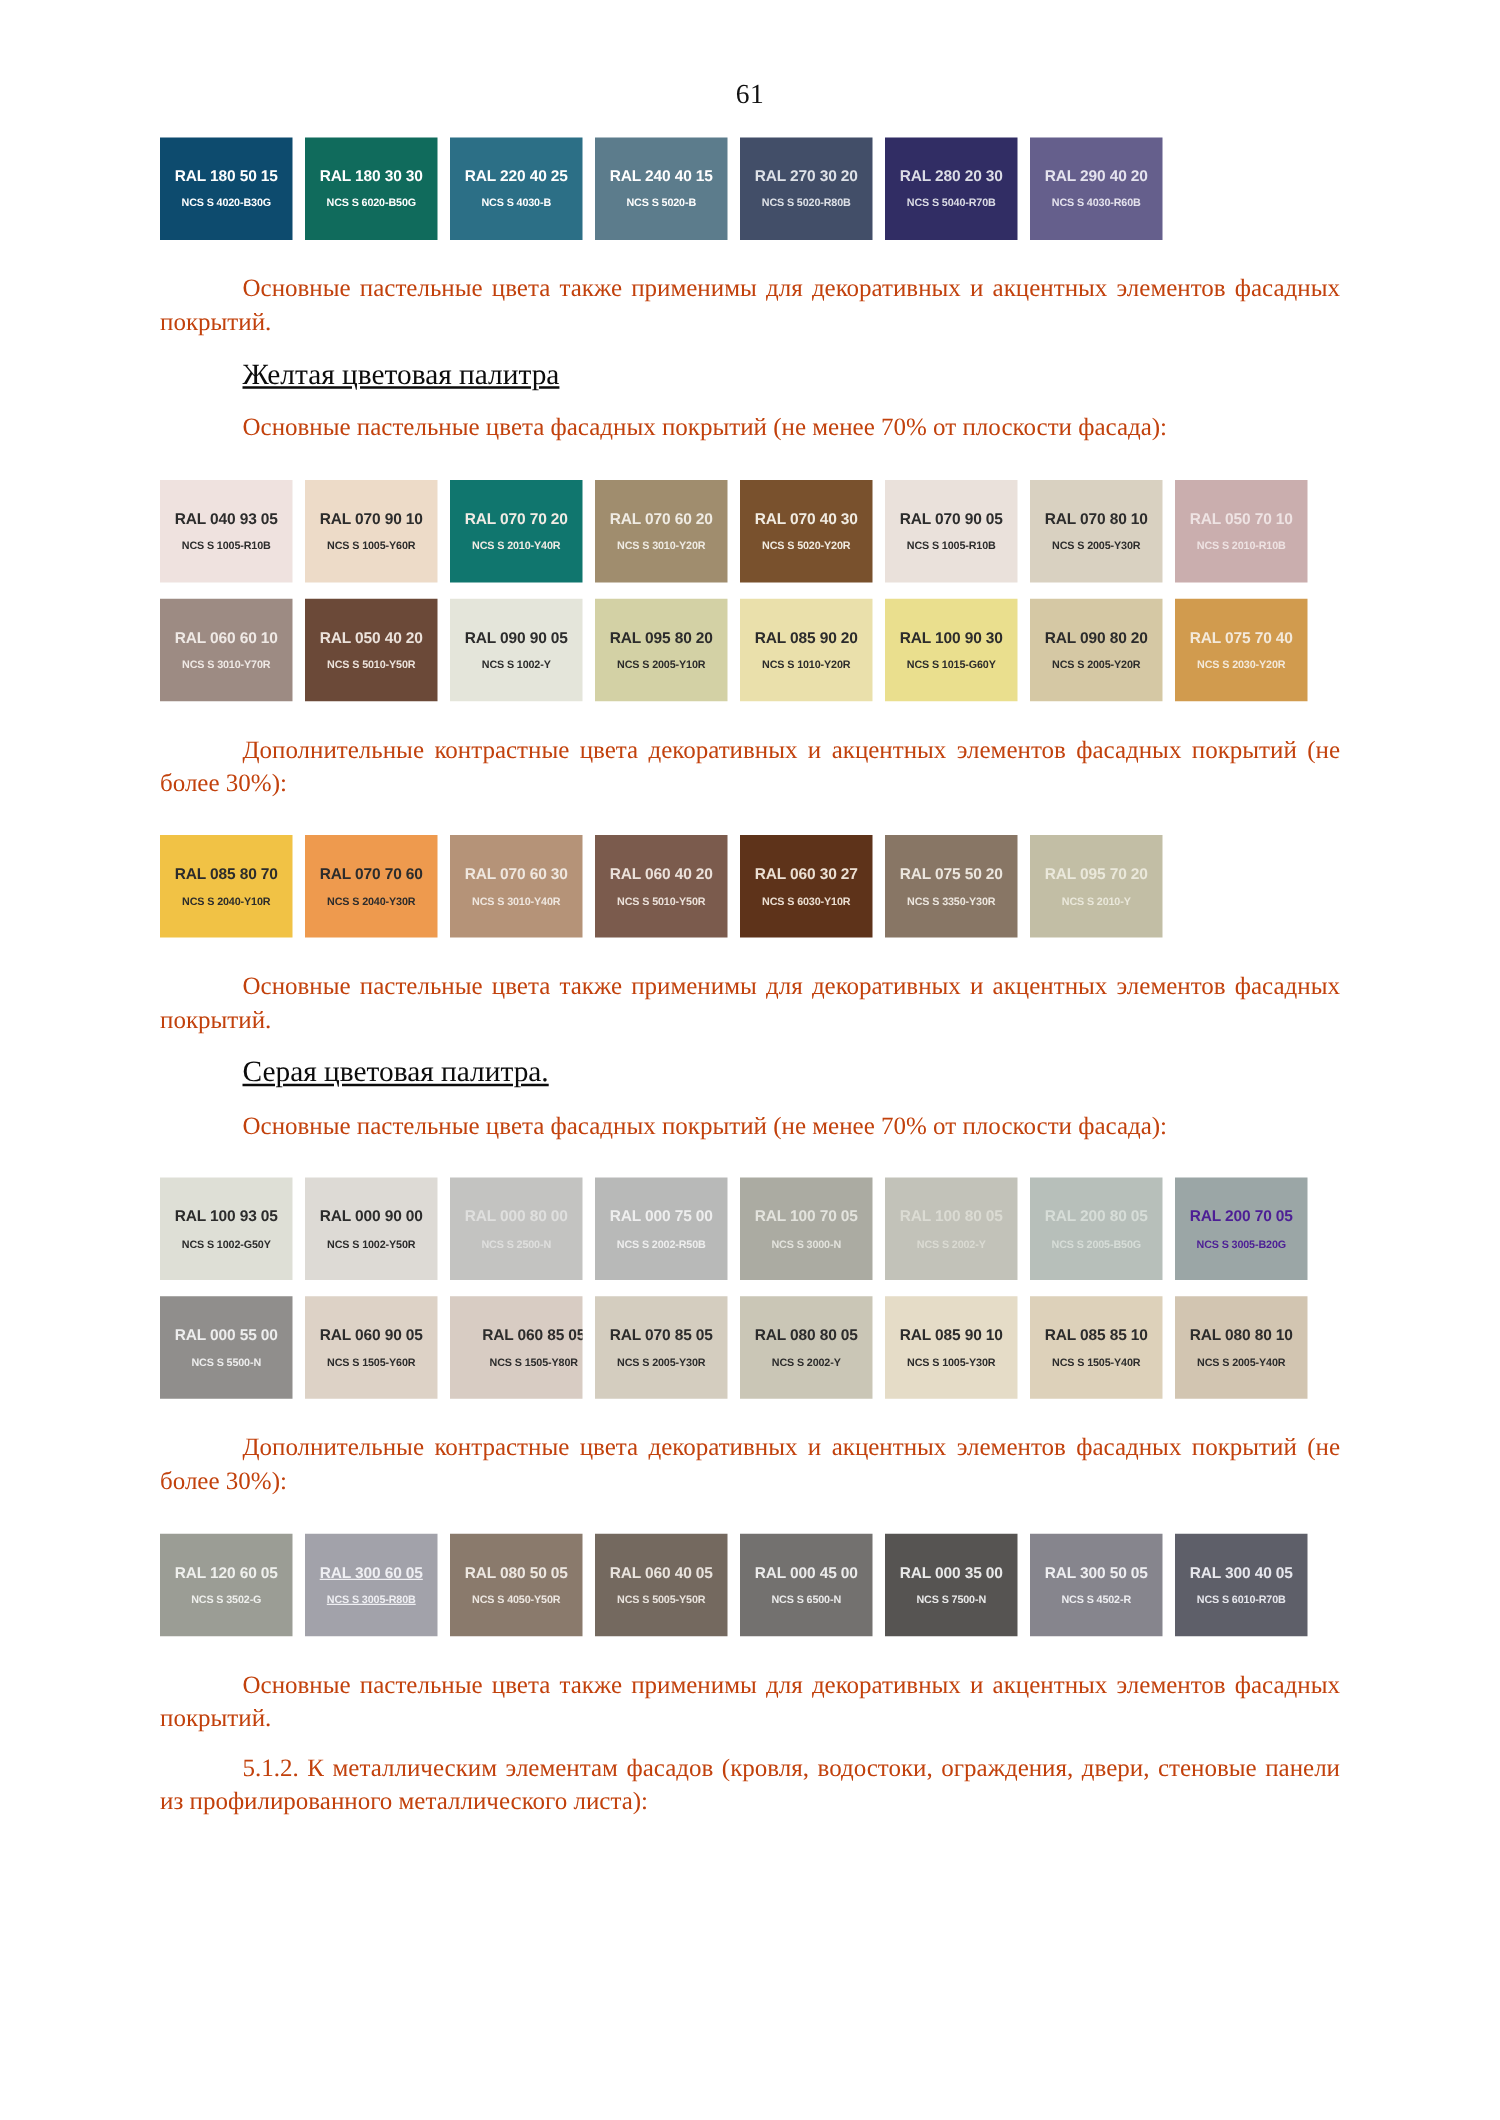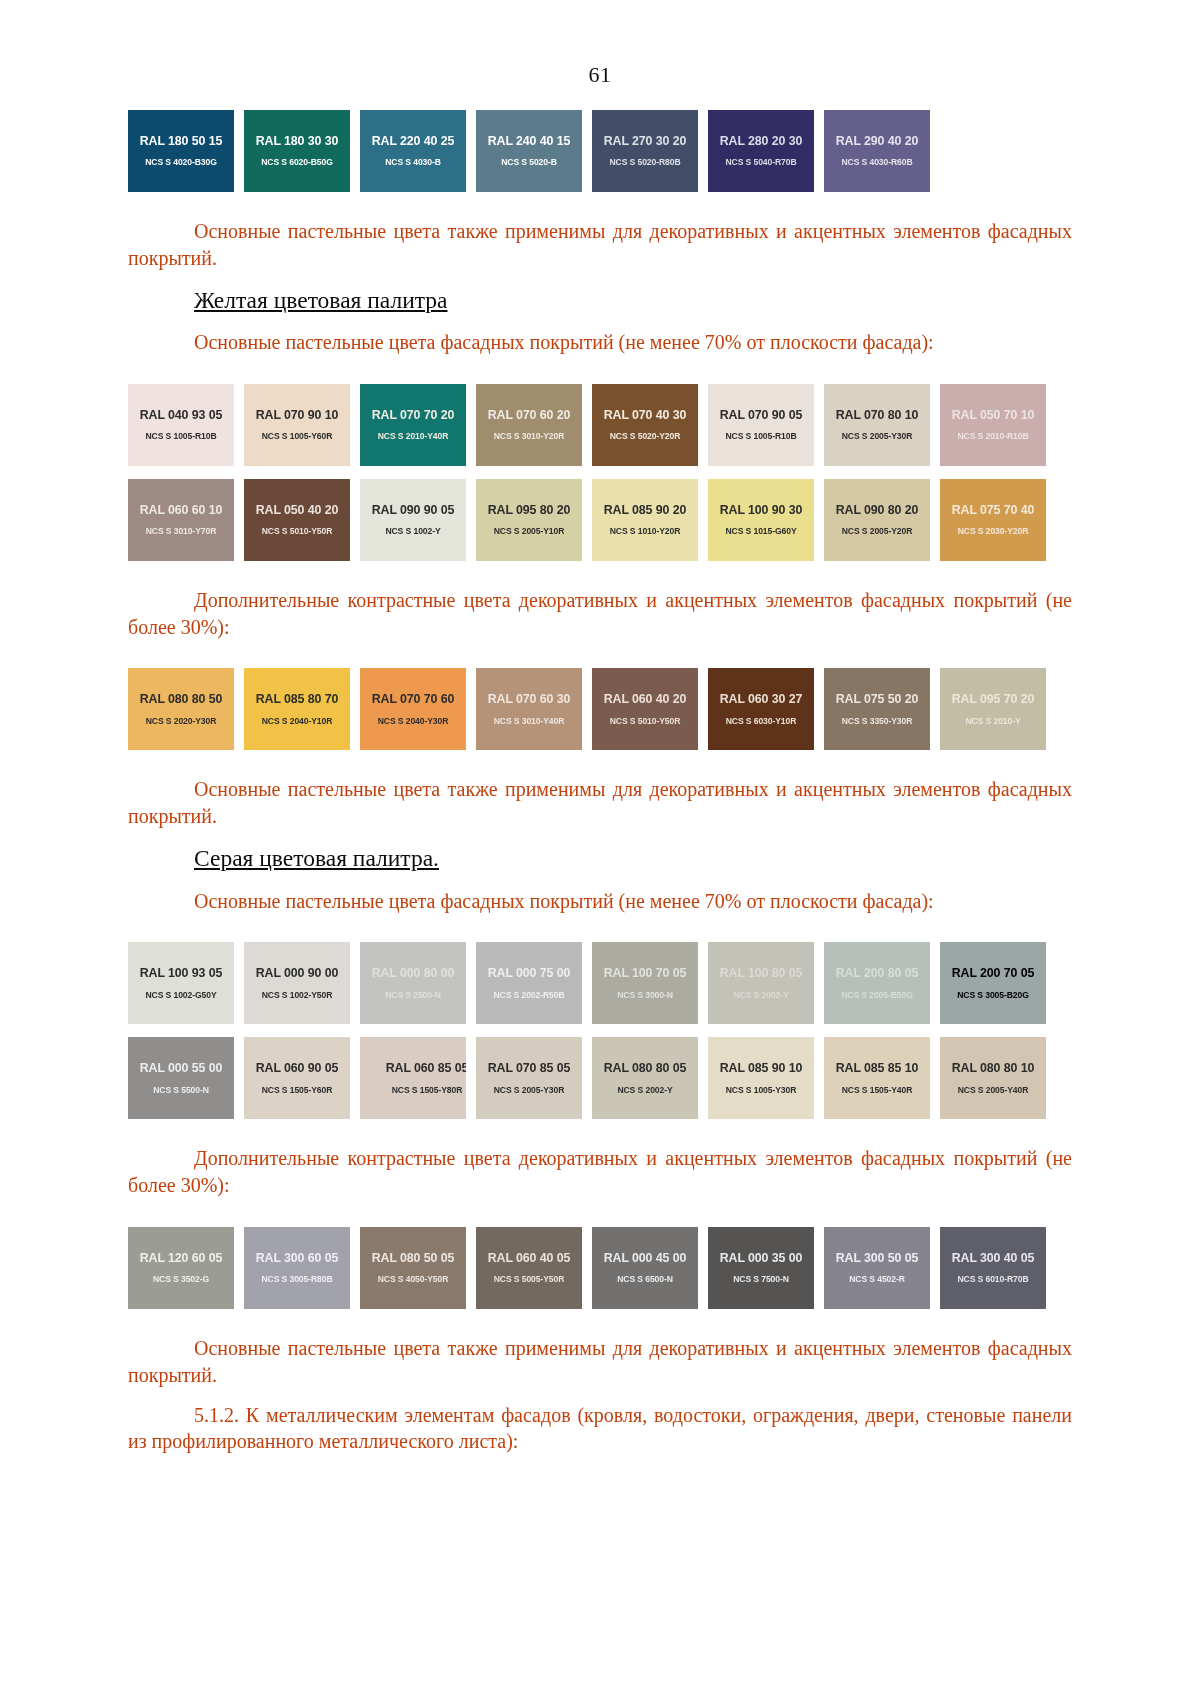--- a/index.html
+++ b/index.html
@@ -228,24 +228,20 @@
 
   <div class="block-gap-bottom"></div>
 
   <div class="content">
     <p class="body-text">Дополнительные контрастные цвета декоративных и акцентных элементов фасадных покрытий (не более 30%):</p>
   </div>
 
   <div class="block-gap-top"></div>
 
   <div class="swatch-row">
-      <div class="swatch" style="background: rgb(238, 184, 96); color: rgb(43, 43, 43);">
-        <div class="ral">RAL 080 80 50</div>
-        <div class="ncs">NCS S 2020-Y30R</div>
-      </div>
       <div class="swatch" style="background: rgb(242, 195, 68); color: rgb(43, 43, 43);">
         <div class="ral">RAL 085 80 70</div>
         <div class="ncs">NCS S 2040-Y10R</div>
       </div>
       <div class="swatch" style="background: rgb(239, 154, 77); color: rgb(43, 43, 43);">
         <div class="ral">RAL 070 70 60</div>
         <div class="ncs">NCS S 2040-Y30R</div>
       </div>
       <div class="swatch" style="background: rgb(182, 147, 120); color: rgb(240, 232, 224);">
         <div class="ral">RAL 070 60 30</div>
@@ -307,21 +303,21 @@
         <div class="ncs">NCS S 3000-N</div>
       </div>
       <div class="swatch" style="background: rgb(195, 195, 186); color: rgb(220, 220, 212);">
         <div class="ral">RAL 100 80 05</div>
         <div class="ncs">NCS S 2002-Y</div>
       </div>
       <div class="swatch" style="background: rgb(184, 192, 187); color: rgb(216, 222, 217);">
         <div class="ral">RAL 200 80 05</div>
         <div class="ncs">NCS S 2005-B50G</div>
       </div>
-      <div class="swatch" style="background: rgb(155, 166, 166); color: #000000;">
+      <div class="swatch" style="background: rgb(155, 166, 166); color: #4c1d95;">
         <div class="ral">RAL 200 70 05</div>
         <div class="ncs">NCS S 3005-B20G</div>
       </div>
     </div>
   <div class="row-gap"></div>
 
   <div class="swatch-row">
       <div class="swatch" style="background: rgb(144, 142, 140); color: rgb(238, 238, 238);">
         <div class="ral">RAL 000 55 00</div>
         <div class="ncs">NCS S 5500-N</div>
@@ -362,21 +358,21 @@
     <p class="body-text">Дополнительные контрастные цвета декоративных и акцентных элементов фасадных покрытий (не более 30%):</p>
   </div>
 
   <div class="block-gap-top"></div>
 
   <div class="swatch-row">
       <div class="swatch" style="background: rgb(155, 157, 149); color: rgb(240, 241, 238);">
         <div class="ral">RAL 120 60 05</div>
         <div class="ncs">NCS S 3502-G</div>
       </div>
-      <div class="swatch" style="background: rgb(162, 162, 170); color: rgb(240, 240, 244);">
+      <div class="swatch" style="background: rgb(162, 162, 170); color: rgb(240, 240, 244); text-decoration: underline;">
         <div class="ral">RAL 300 60 05</div>
         <div class="ncs">NCS S 3005-R80B</div>
       </div>
       <div class="swatch" style="background: rgb(138, 122, 108); color: rgb(238, 232, 226);">
         <div class="ral">RAL 080 50 05</div>
         <div class="ncs">NCS S 4050-Y50R</div>
       </div>
       <div class="swatch" style="background: rgb(116, 105, 95); color: rgb(234, 228, 222);">
         <div class="ral">RAL 060 40 05</div>
         <div class="ncs">NCS S 5005-Y50R</div>

